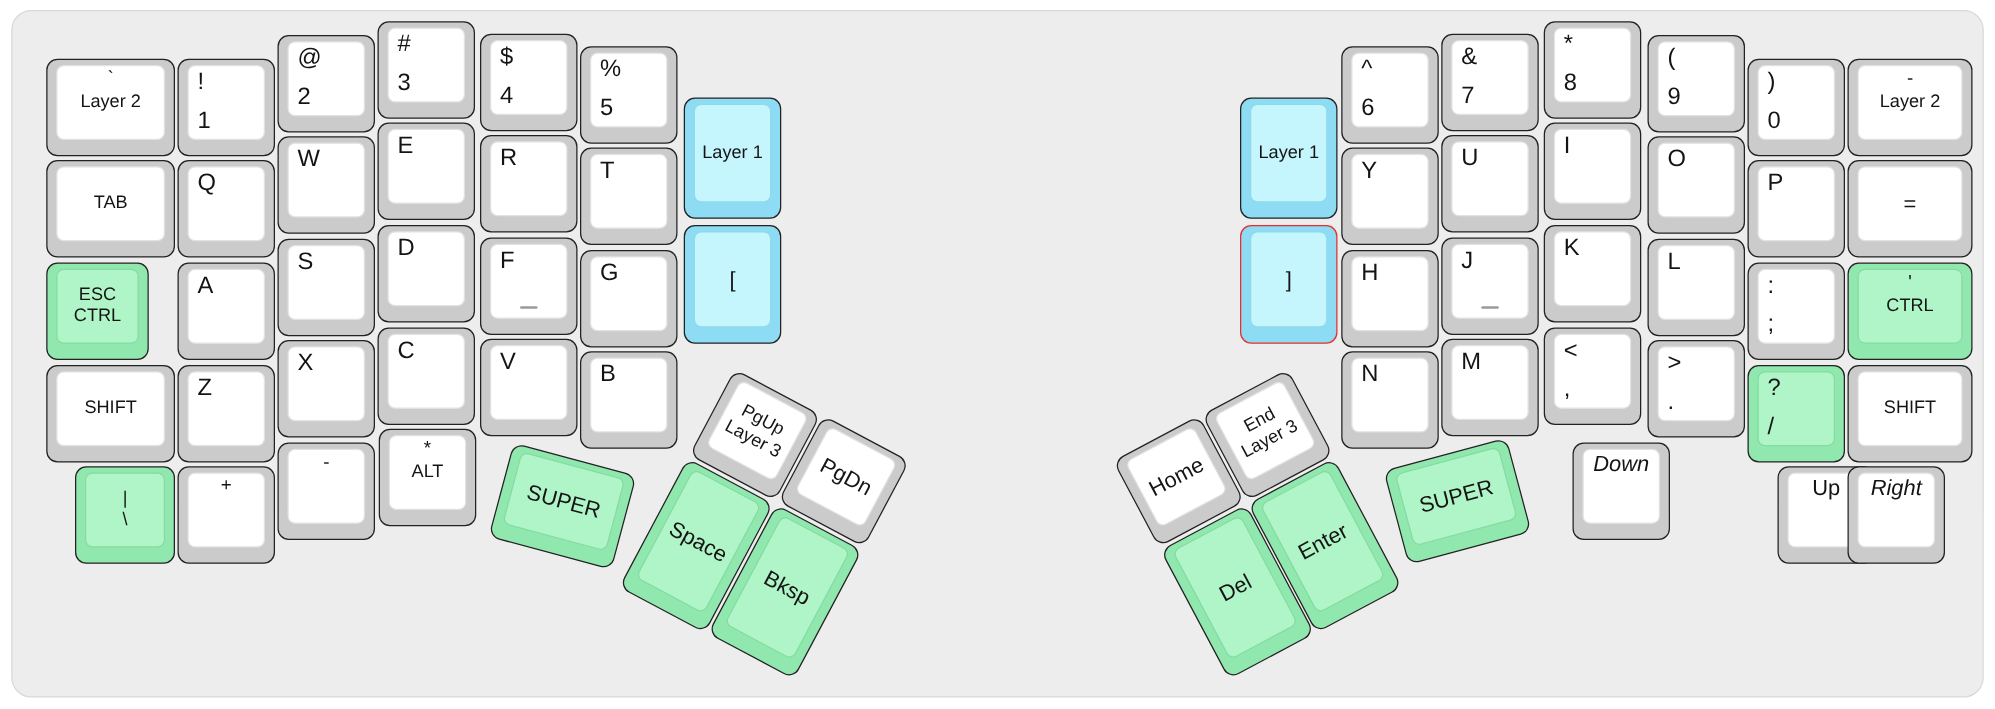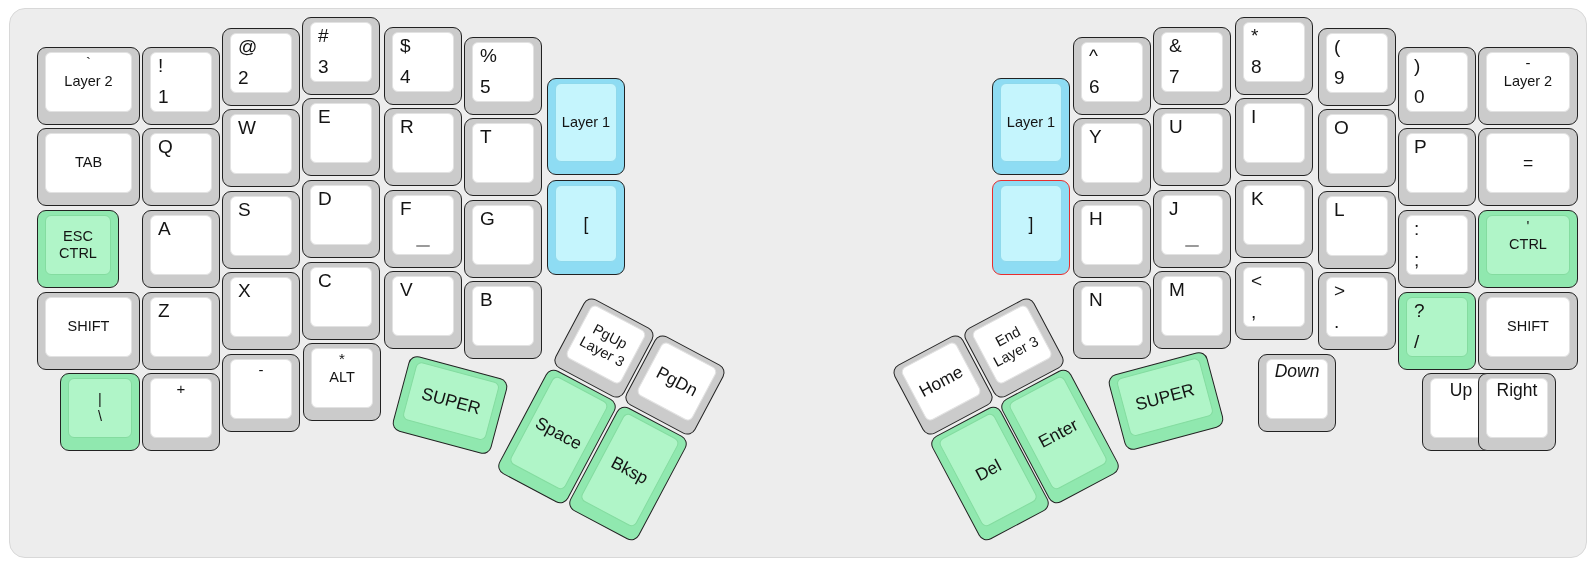--- a/index.html
+++ b/index.html
@@ -391,21 +391,21 @@
       <div class="key" style="left: 1258px; top: 354px; width: 78px; height: 78px; font-style: italic;">
         <div class="keytop">
           <div class="lg tc big">Down</div>
         </div>
       </div>
       <div class="key" style="left: 1398px; top: 373px; width: 78px; height: 78px; margin-left: 24px;">
         <div class="keytop">
           <div class="lg tc big">Up</div>
         </div>
       </div>
-      <div class="key" style="left: 1478px; top: 373px; width: 78px; height: 78px;">
+      <div class="key" style="left: 1478px; top: 373px; width: 78px; height: 78px; font-style: italic;">
         <div class="keytop">
           <div class="lg tc big">Right</div>
         </div>
       </div>
       <div class="key" style="left: 904px; top: 346px; width: 78px; height: 78px; transform: rotate(-28deg);">
         <div class="keytop">
           <div class="lg c big">Home</div>
         </div>
       </div>
       <div class="key" style="left: 975px; top: 309px; width: 78px; height: 78px; transform: rotate(-28deg);">

